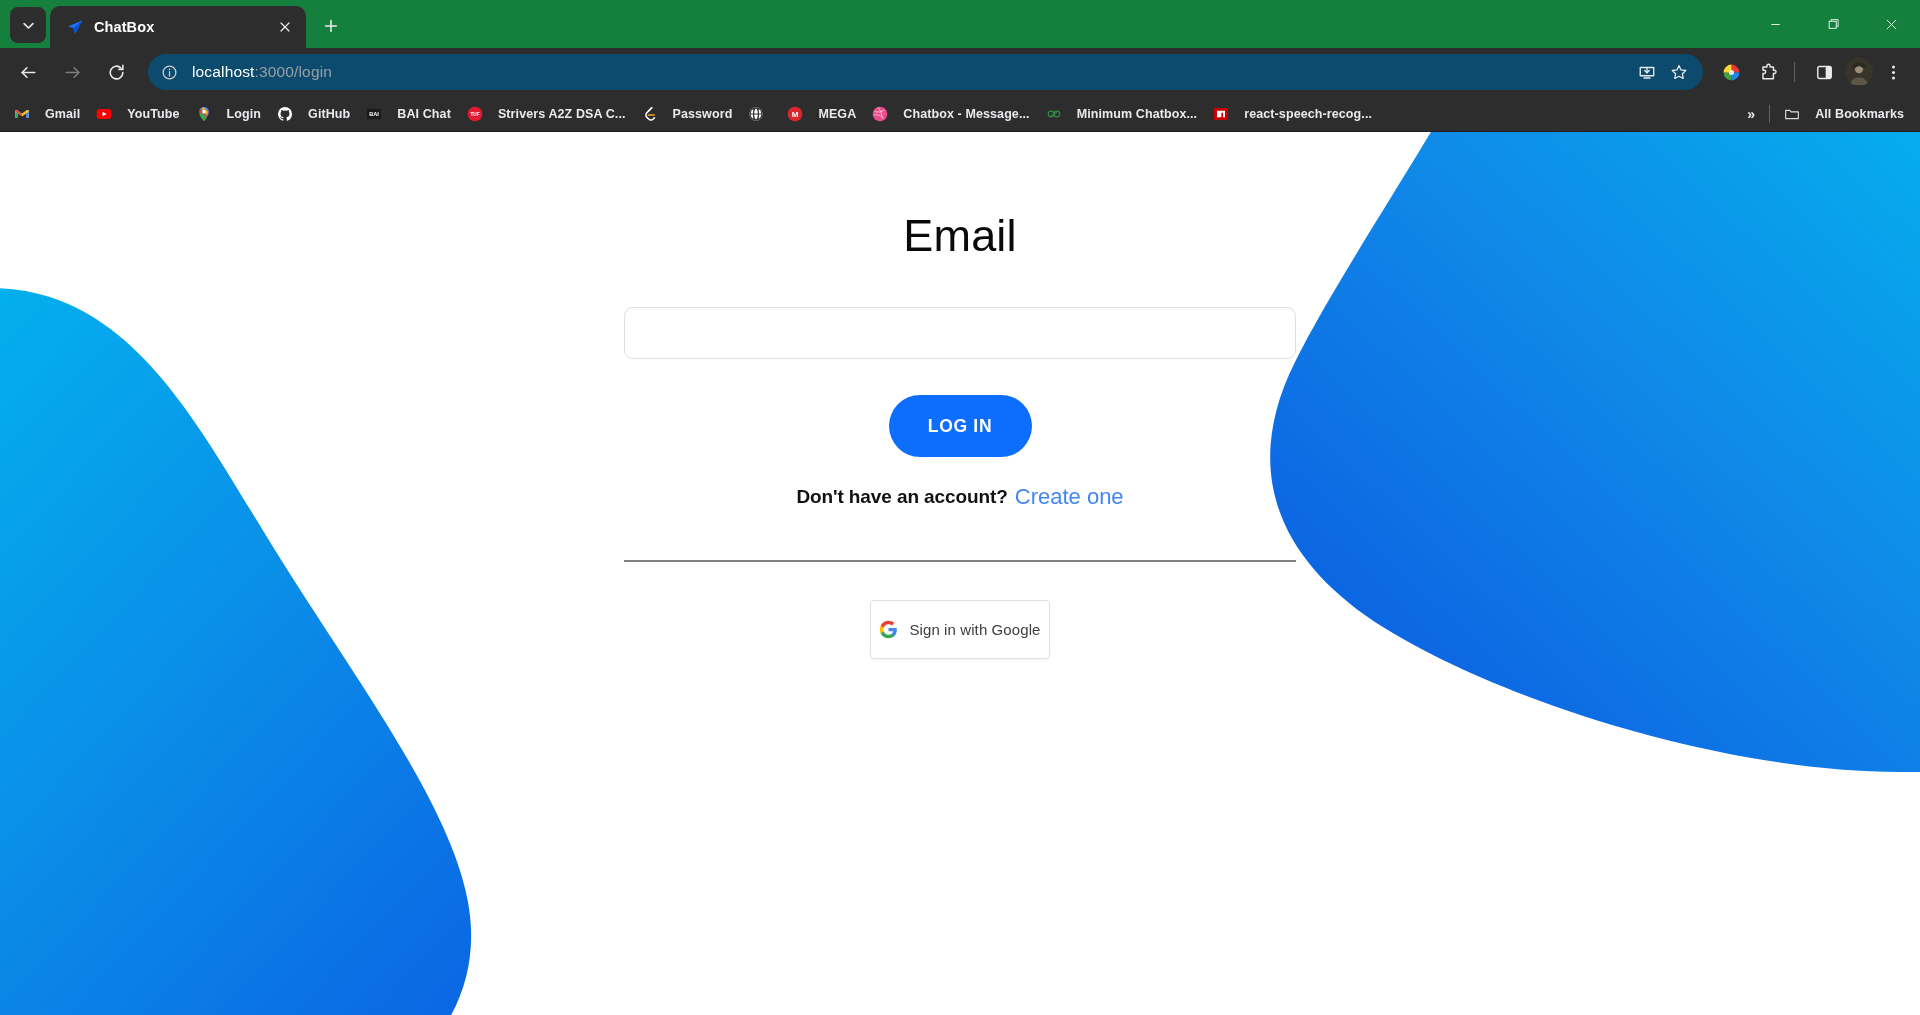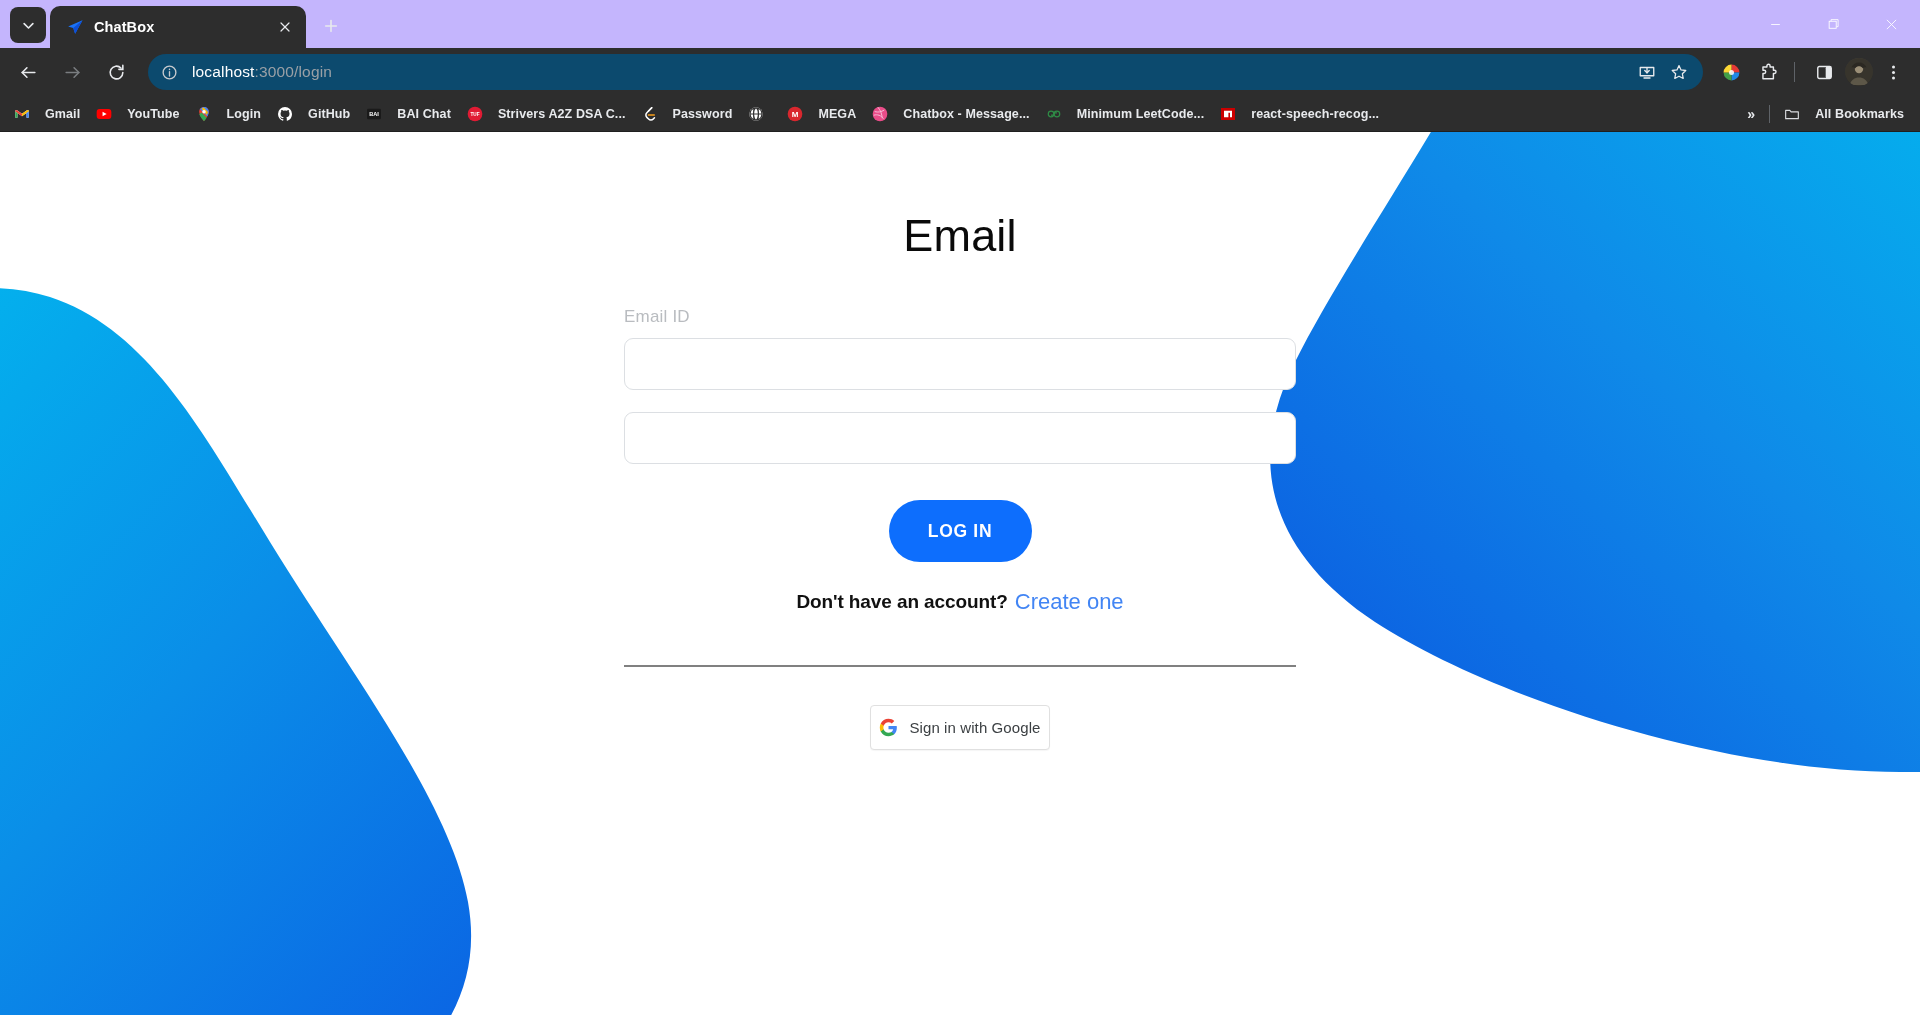--- a/index.html
+++ b/index.html
@@ -8,21 +8,21 @@
     width: 1920px; height: 1015px;
     overflow: hidden;
     font-family: "Liberation Sans", sans-serif;
     background: #000;
   }
 
   
   .browser { width: 1920px; height: 1015px; position: relative; }
 
   .titlebar {
-    height: 48px; background: #c4b5fd;
+    height: 48px; background: #15803d;
     display: flex; align-items: flex-end; position: relative;
   }
   .tab-strip { display: flex; align-items: flex-end; height: 48px; padding-left: 6px; flex: 1; }
 
   .tab-list-btn {
     width: 36px; height: 36px; margin: 0 4px 5px 4px;
     background: #2d2d2d; border-radius: 8px;
     display: flex; align-items: center; justify-content: center;
     cursor: pointer;
   }
@@ -175,21 +175,21 @@
   .signup-q { color: #111111; font-weight: bold; letter-spacing: -.1px; }
   .signup-link { color: #4285f4; cursor: pointer; font-size: 22px; }
 
   .divider {
     width: 672px; height: 2px; background: #808080;
     margin: 50px auto 0;
   }
 
   .google-btn {
     margin: 38px auto 0;
-    width: 180px; height: 45px;
+    width: 180px; height: 59px;
     background: #ffffff; border: 1px solid #e0e0e0; border-radius: 4px;
     display: flex; align-items: center; justify-content: center; gap: 11px;
     cursor: pointer; box-shadow: 0 1px 1px rgba(0,0,0,.04);
   }
   .google-btn svg { width: 19px; height: 19px; flex: 0 0 19px; }
   .google-label { font-size: 15px; color: #3c4043; letter-spacing: .1px; }
 </style>
 </head>
 <body>
 
@@ -445,21 +445,21 @@
     </div>
 
     <div class="bm">
       <span class="bm-ico">
         <svg viewBox="0 0 24 24" fill="none" stroke="#2f8d46" stroke-width="1.8">
           <circle cx="7.6" cy="12" r="4.2"></circle>
             <circle cx="16.4" cy="12" r="4.2"></circle>
           <path d="M11.2 10.2h4.6M8.2 13.8h3.4" stroke-linecap="round"></path>
         </svg>
       </span>
-      <span class="bm-label">Minimum LeetCode...</span>
+      <span class="bm-label">Minimum Chatbox...</span>
     </div>
 
     <div class="bm">
       <span class="bm-ico">
         <svg viewBox="0 0 24 24">
           <rect x="1.5" y="3" width="21" height="18" fill="#cb0000"></rect>
           <path d="M6 7h12v10h-3V10h-2.4v7H6z" fill="#ffffff"></path>
         </svg>
       </span>
       <span class="bm-label">react-speech-recog...</span>
@@ -500,24 +500,20 @@
           <stop offset="100%" stop-color="#0b55e0"></stop>
         </linearGradient>
       </defs>
       <path d="M880 0 L300 0 C 230 130, 140 260, 95 350 C 45 450, 70 540, 175 610 C 290 685, 520 760, 700 760 L 880 760 Z" fill="url(#gradRight)"></path>
     </svg>
 
     <div class="login-wrap">
 
       <h1 class="login-title">Email</h1>
 
-      <div class="field">
-        <label class="field-label">Email ID</label>
-        <input class="field-input" type="text" placeholder="" style="">
-      </div>
 
       <div class="field">
         <input class="field-input" type="password" placeholder="" style="">
       </div>
 
       <button class="login-btn">LOG IN</button>
 
       <div class="signup-row">
         <span class="signup-q">Don't have an account?</span>
         <a class="signup-link">Create one</a>

